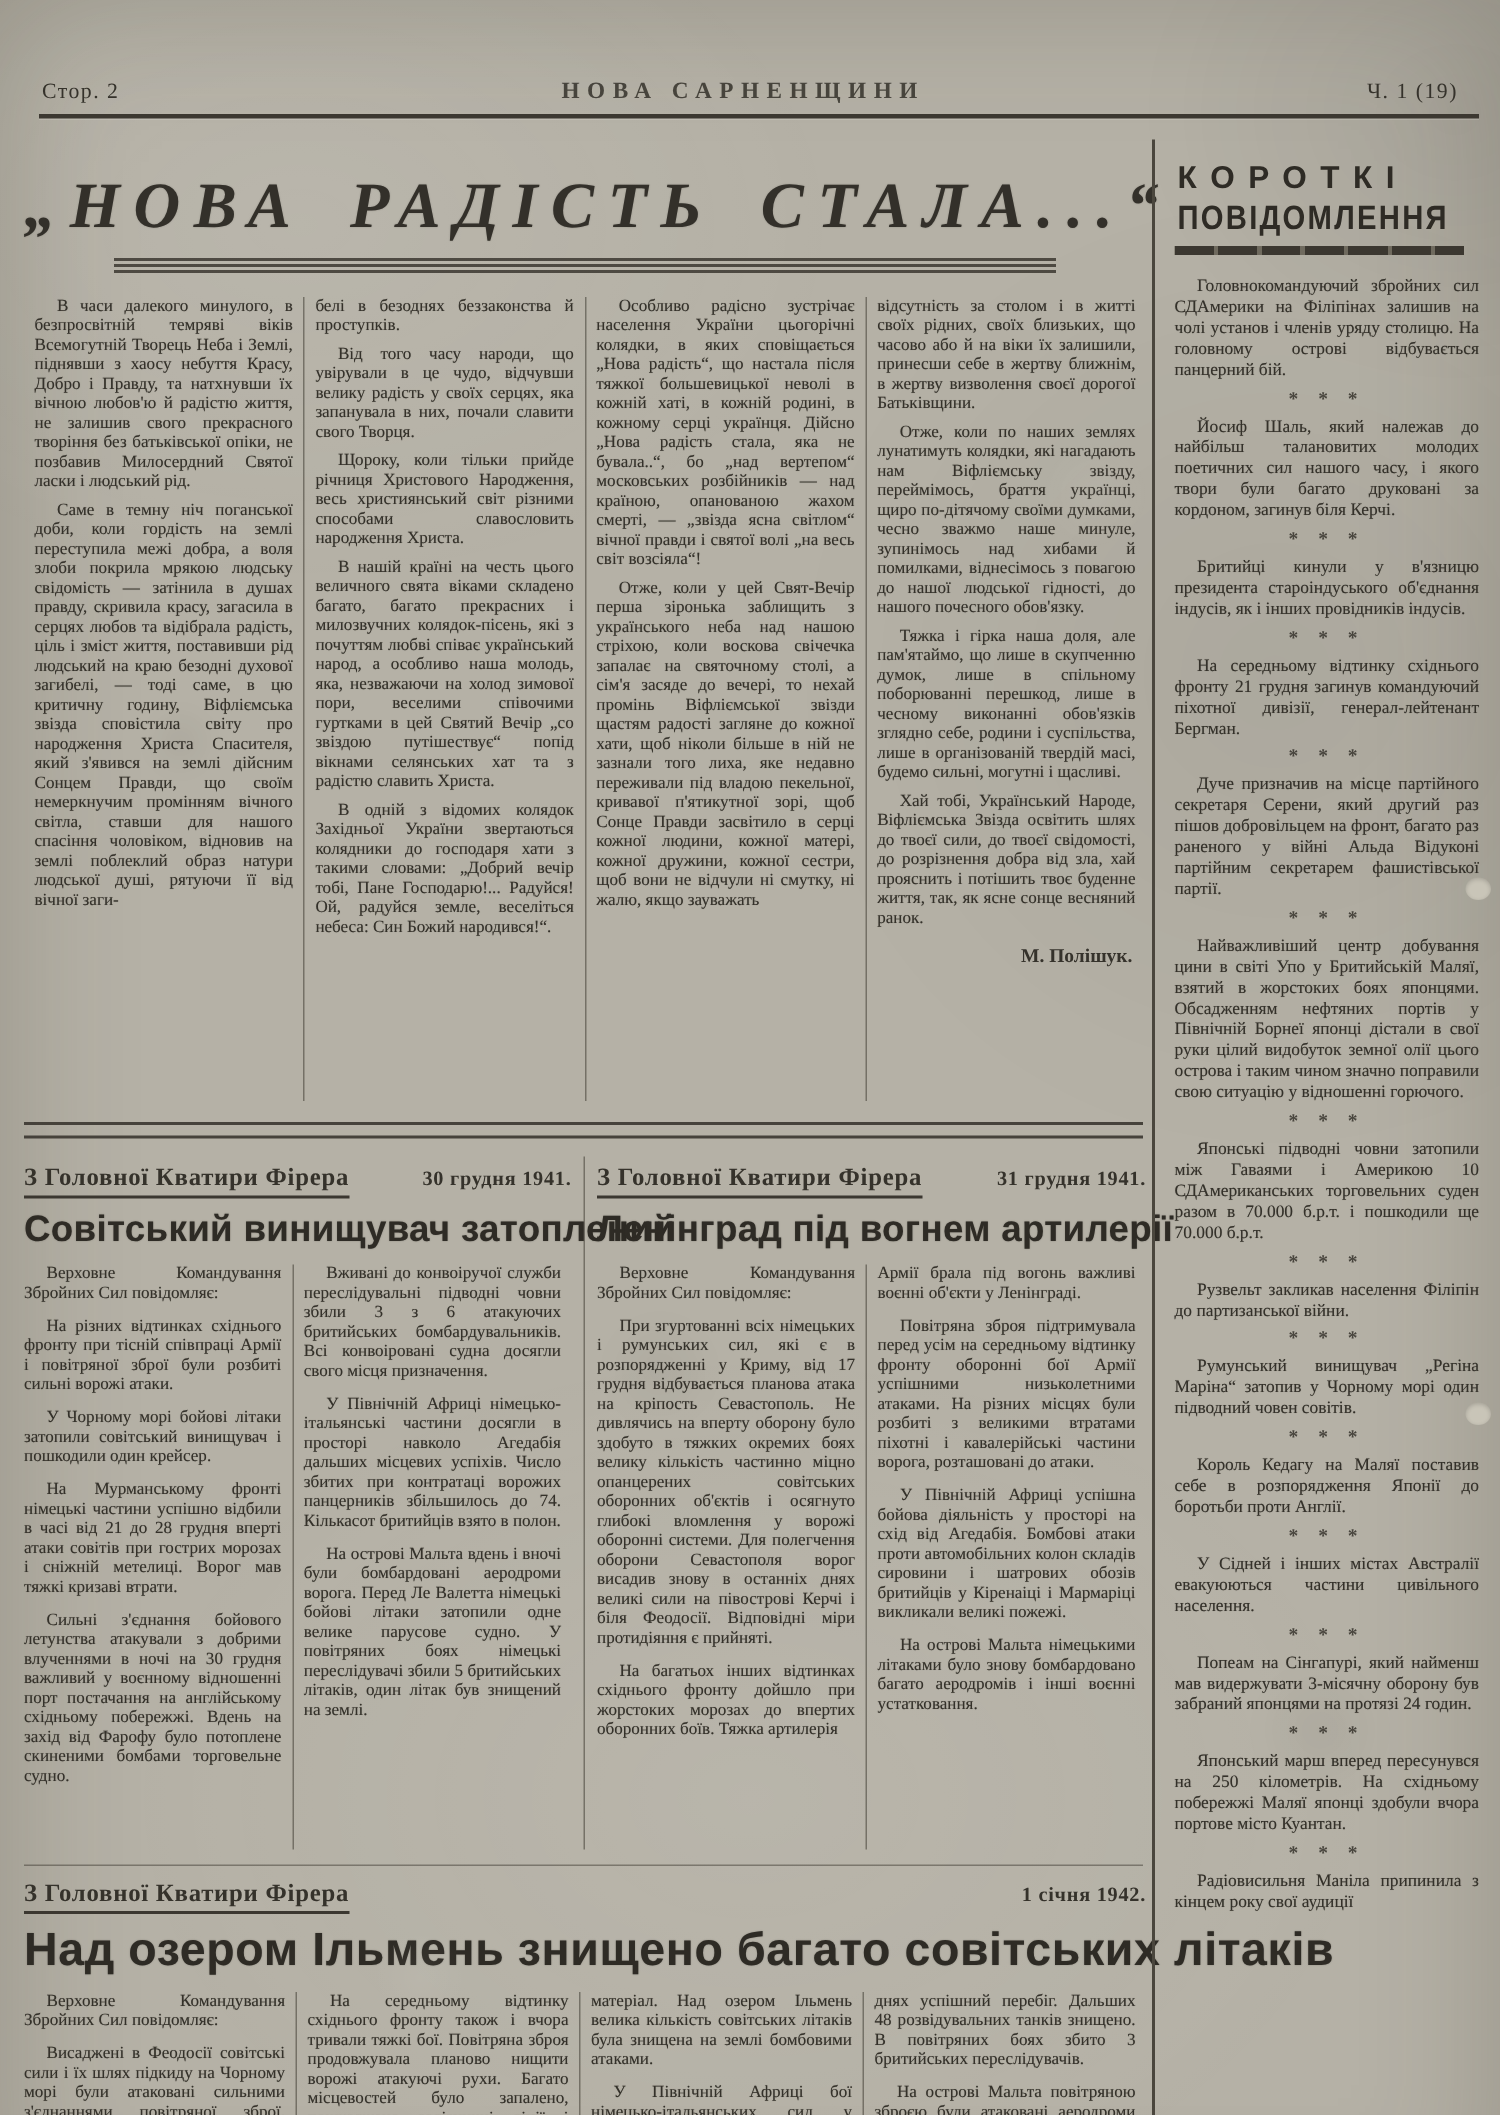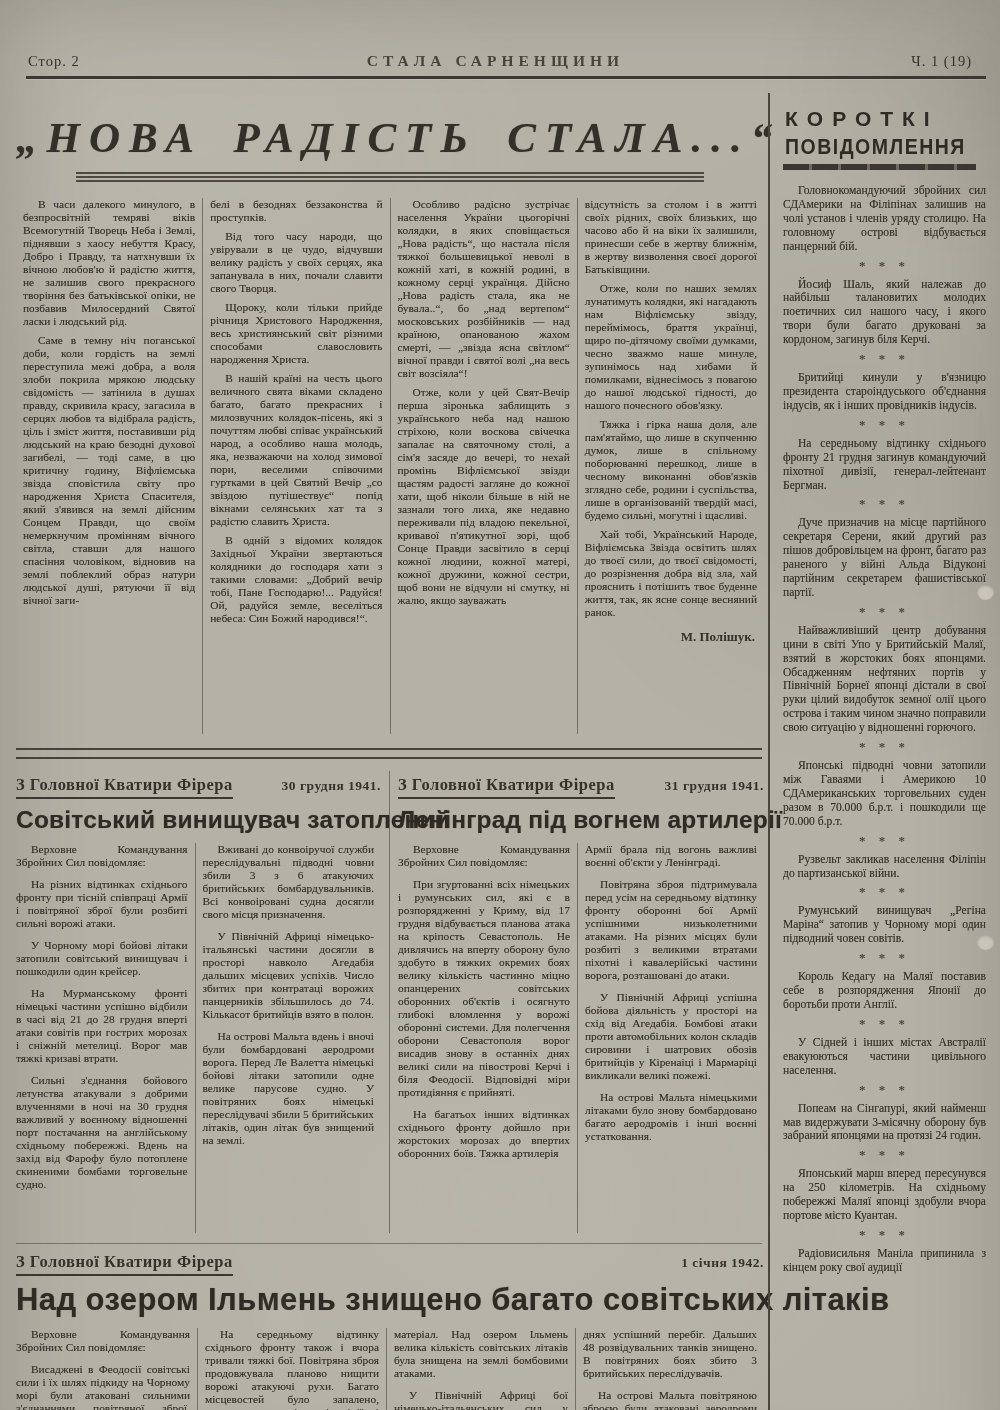--- a/index.html
+++ b/index.html
@@ -117,21 +117,21 @@
 </head>
 <body>
 
 <div class="page">
   <div class="grain"></div>
   <div class="hole h1"></div>
   <div class="hole h2"></div>
 
   <header class="masthead">
     <span class="m-left">Стор. 2</span>
-    <span class="m-center">СТАЛА САРНЕНЩИНИ</span>
+    <span class="m-center">НОВА САРНЕНЩИНИ</span>
     <span class="m-right">Ч. 1 (19)</span>
   </header>
   <div class="masthead-rule"></div>
 
   <div class="body-row">
 
     <div class="main-area">
 
       <h1 class="main-headline">„НОВА РАДІСТЬ СТАЛА...“</h1>
       <div class="multirule"></div>

